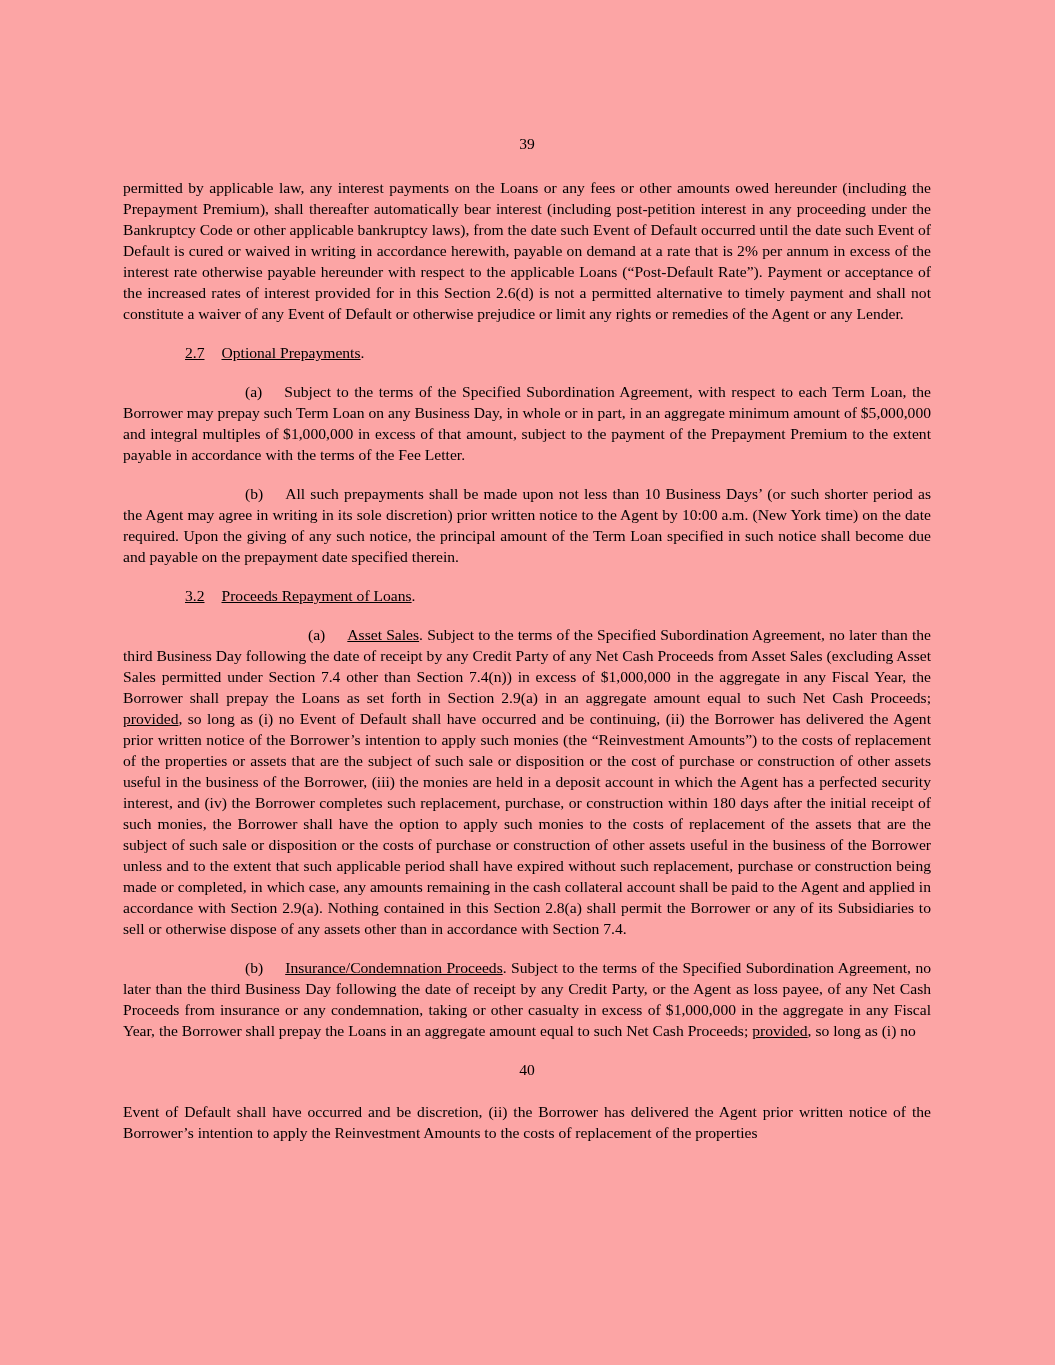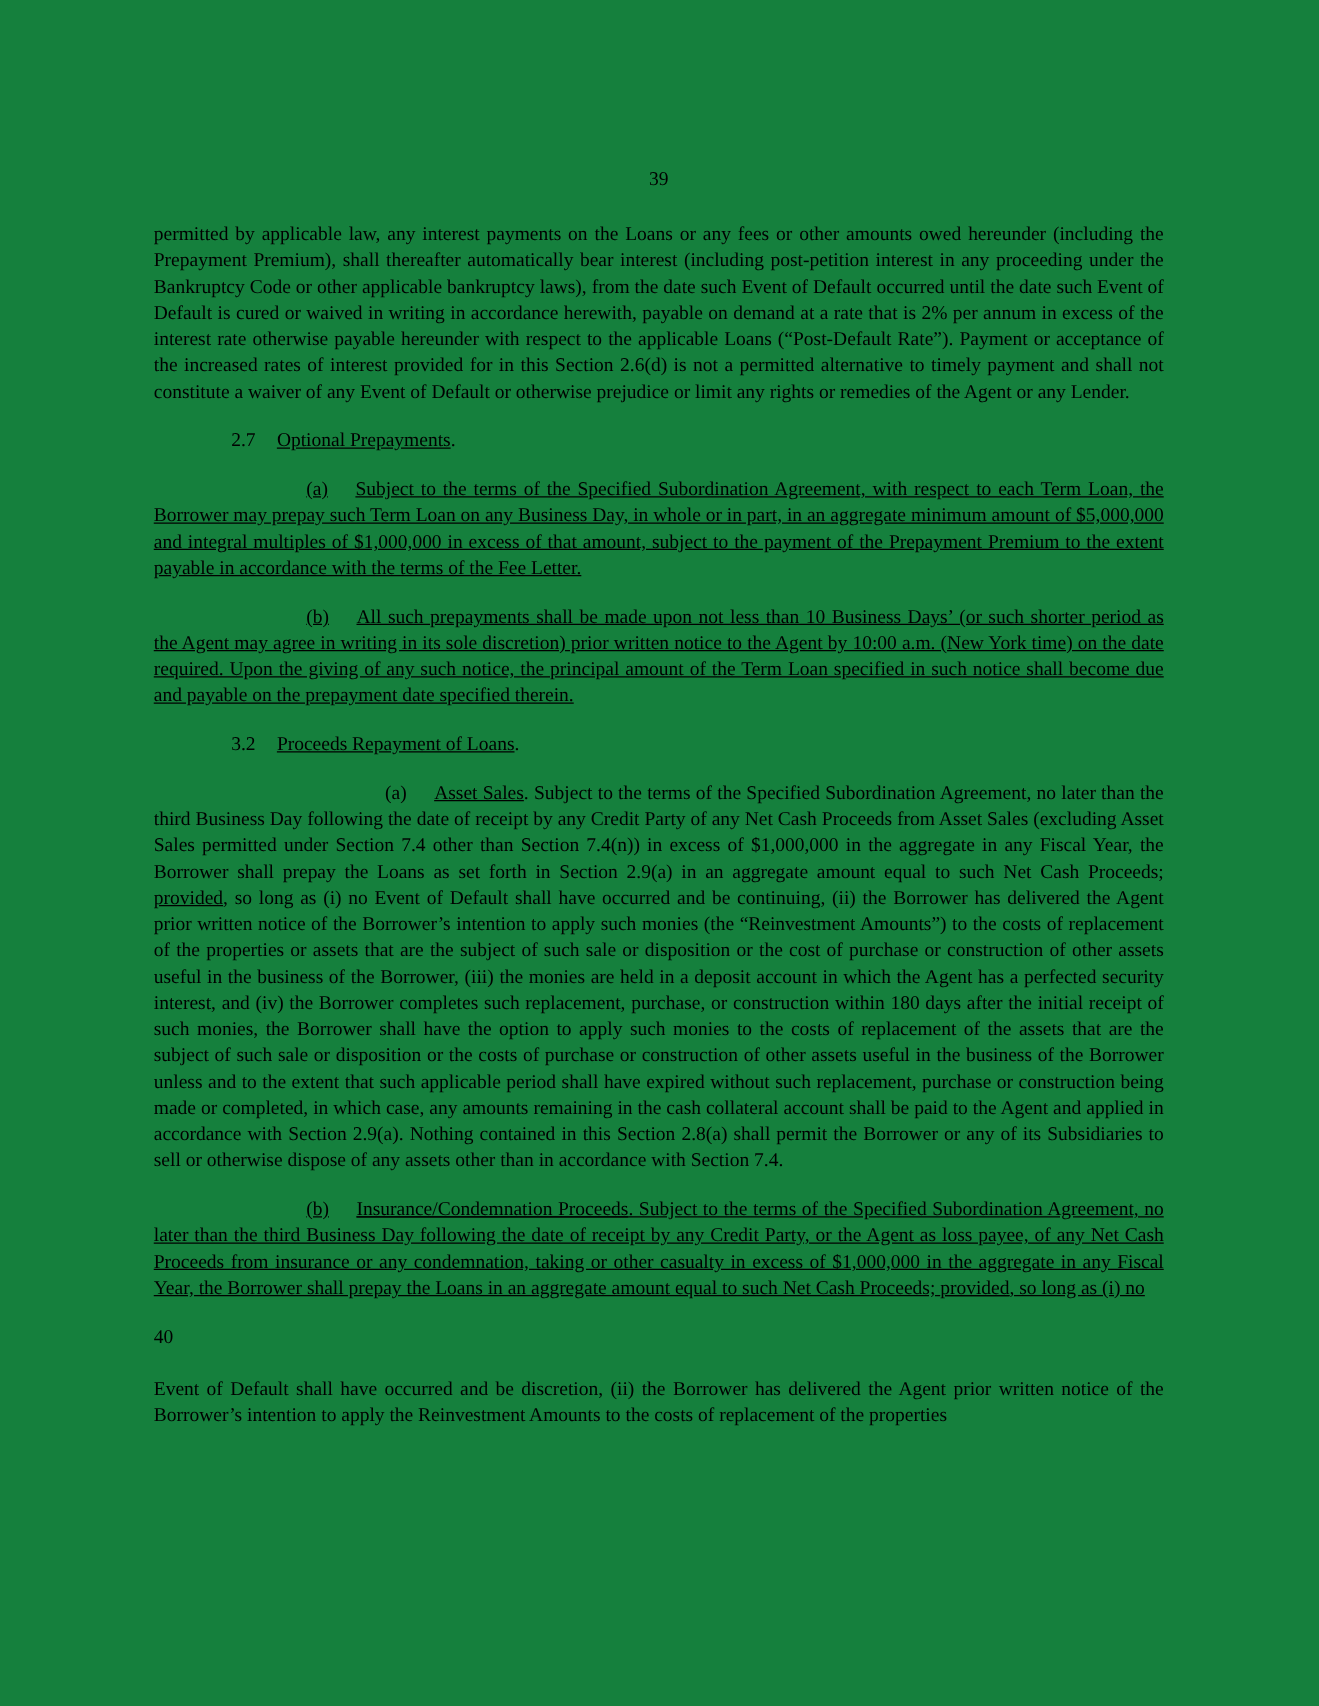--- a/index.html
+++ b/index.html
@@ -5,54 +5,55 @@
   html, body {
     margin: 0;
     padding: 0;
     background: #ffffff;
   }
   .page {
     position: relative;
     width: 1055px;
     height: 1365px;
     margin: 0 auto;
-    background: #15803d;
+    background: #fca5a5;
     color: #000000;
     font-family: "Liberation Serif", "DejaVu Serif", serif;
     font-size: 15.6px;
     line-height: 21px;
     overflow: hidden;
     box-sizing: border-box;
     padding: 133px 124px 0 123px;
   }
   .pagenum {
     text-align: center;
     margin: 0 0 23px 0;
   }
   .pagenum-mid {
+    text-align: center;
     margin: 18px 0 21px 0;
   }
   p.body {
     margin: 0 0 18px 0;
     text-align: justify;
   }
   p.body.last {
     margin-bottom: 0;
   }
   p.heading {
     margin: 0 0 18px 0;
     text-align: left;
   }
   .ind-1 { text-indent: 62px; }
-  .ind-2 { text-indent: 122px; text-decoration: underline; }
+  .ind-2 { text-indent: 122px; }
   .ind-3 { text-indent: 185px; }
   span.b { font-weight: normal; }
   span.u { text-decoration: underline; }
   span.gap { margin-right: 22px; }
-  span.gap-sm { margin-right: 17px; }
+  span.gap-sm { margin-right: 17px; text-decoration: underline; }
 </style>
 </head>
 <body>
 
 <div class="page">
 
   <div class="pagenum">39</div>
 
   <p class="body"><span>permitted by applicable law, any interest payments on the Loans or any fees or other amounts owed hereunder (including the Prepayment Premium), shall thereafter automatically bear interest (including post-petition interest in any proceeding under the Bankruptcy Code or other applicable bankruptcy laws), from the date such Event of Default occurred until the date such Event of Default is cured or waived in writing in accordance herewith, payable on demand at a rate that is 2% per annum in excess of the interest rate otherwise payable hereunder with respect to the applicable Loans (</span><span class="b">“Post-Default Rate”</span><span>).  Payment or acceptance of the increased rates of interest provided for in this Section 2.6(d) is not a permitted alternative to timely payment and shall not constitute a waiver of any Event of Default or otherwise prejudice or limit any rights or remedies of the Agent or any Lender.</span></p>
 

